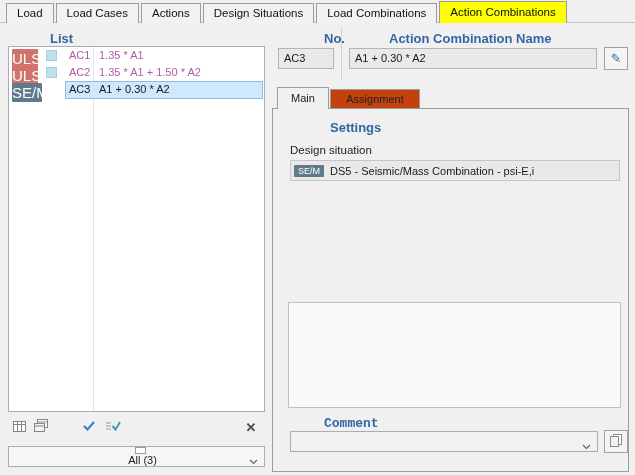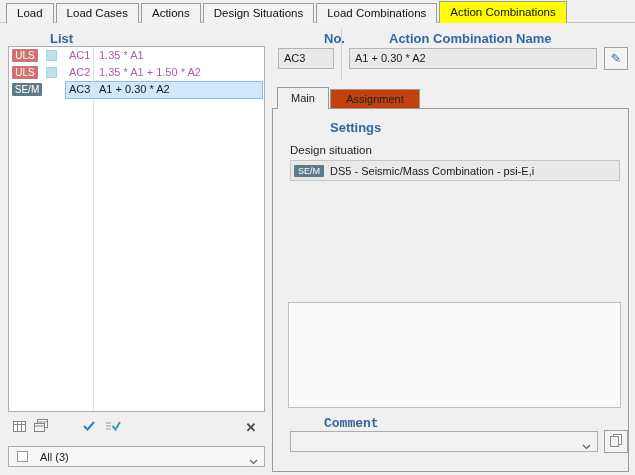--- a/index.html
+++ b/index.html
@@ -40,21 +40,21 @@
   
   .list-box {
     position: absolute; left: 8px; top: 46px; width: 257px; height: 366px;
     background: #ffffff; border: 1px solid #abadb3;
   }
   .col-divider { position: absolute; left: 84px; top: 0; bottom: 0; border-left: 1px solid #e4e4e4; }
   .row { position: relative; height: 17px; cursor: pointer; }
   .row span { position: absolute; z-index: 1; white-space: nowrap; }
   .badge {
     display: inline-block; text-align: center;
-    font-size: 10px; color: #ffffff; border-radius: 1px;
+    font-size: 15px; color: #ffffff; border-radius: 1px;
     padding: 1px 0; top: 2px;
   }
   .badge.uls { left: 3px; width: 26px; background: #cf736c; }
   .badge.sem { left: 3px; width: 30px; background: #5e7b8c; }
   .swatch { left: 37px; top: 3px; width: 11px; height: 11px; background: #b9e3e8; border: 1px solid #a3d4da; }
   .rid { left: 60px; top: 2px; }
   .rformula { left: 90px; top: 2px; }
   .row.mag .rid, .row.mag .rformula { color: #b05ba5; }
   .row.selected::before {
     content: ""; position: absolute; left: 56px; right: 1px; top: 0; height: 16px;
@@ -65,21 +65,21 @@
   .tbtn {
     position: absolute; top: 418px; width: 22px; height: 18px;
     background: transparent; border: none; cursor: pointer;
     display: flex; align-items: center; justify-content: center;
   }
   .xglyph { font-size: 13px; font-weight: bold; color: #4a4a4a; line-height: 1; }
 
   .filter-combo {
     position: absolute; left: 8px; top: 446px; width: 257px; height: 21px;
     background: #f6f6f6; border: 1px solid #abadb3;
-    display: flex; align-items: center; cursor: pointer;
+    display: flex; align-items: center; cursor: pointer; flex-direction: column;
   }
   .filter-icon { width: 11px; height: 11px; border: 1px solid #9a9a9a; background: #ffffff; margin-left: 8px; }
   .filter-text { margin-left: 12px; color: #222; }
   .combo-chevron { position: absolute; right: 6px; top: 8px; }
 
   
   .field {
     position: absolute; height: 21px; line-height: 19px;
     background: #e9e9e9; border: 1px solid #b4b4b4; padding-left: 5px;
     color: #1a1a1a;

